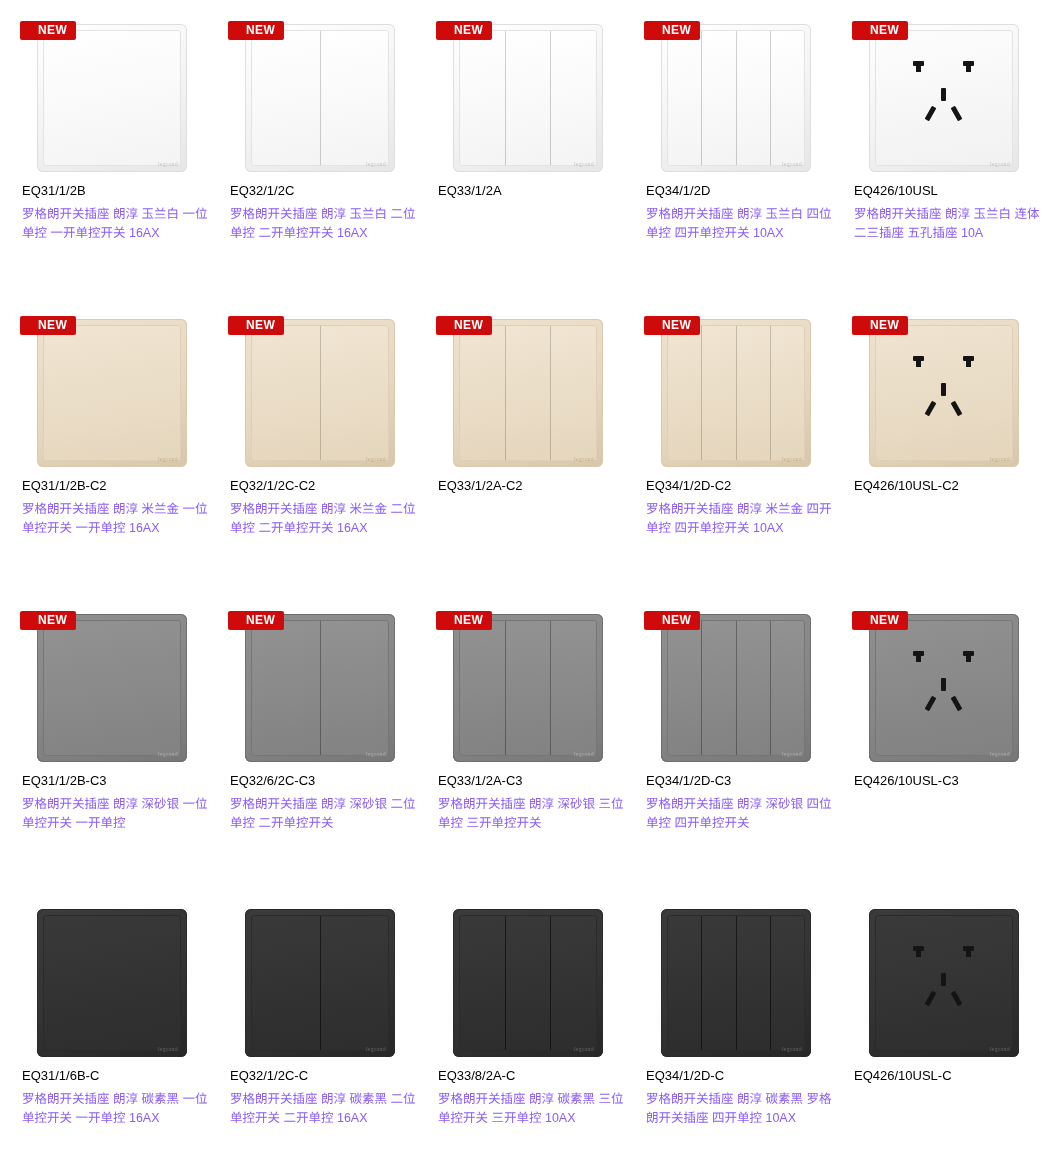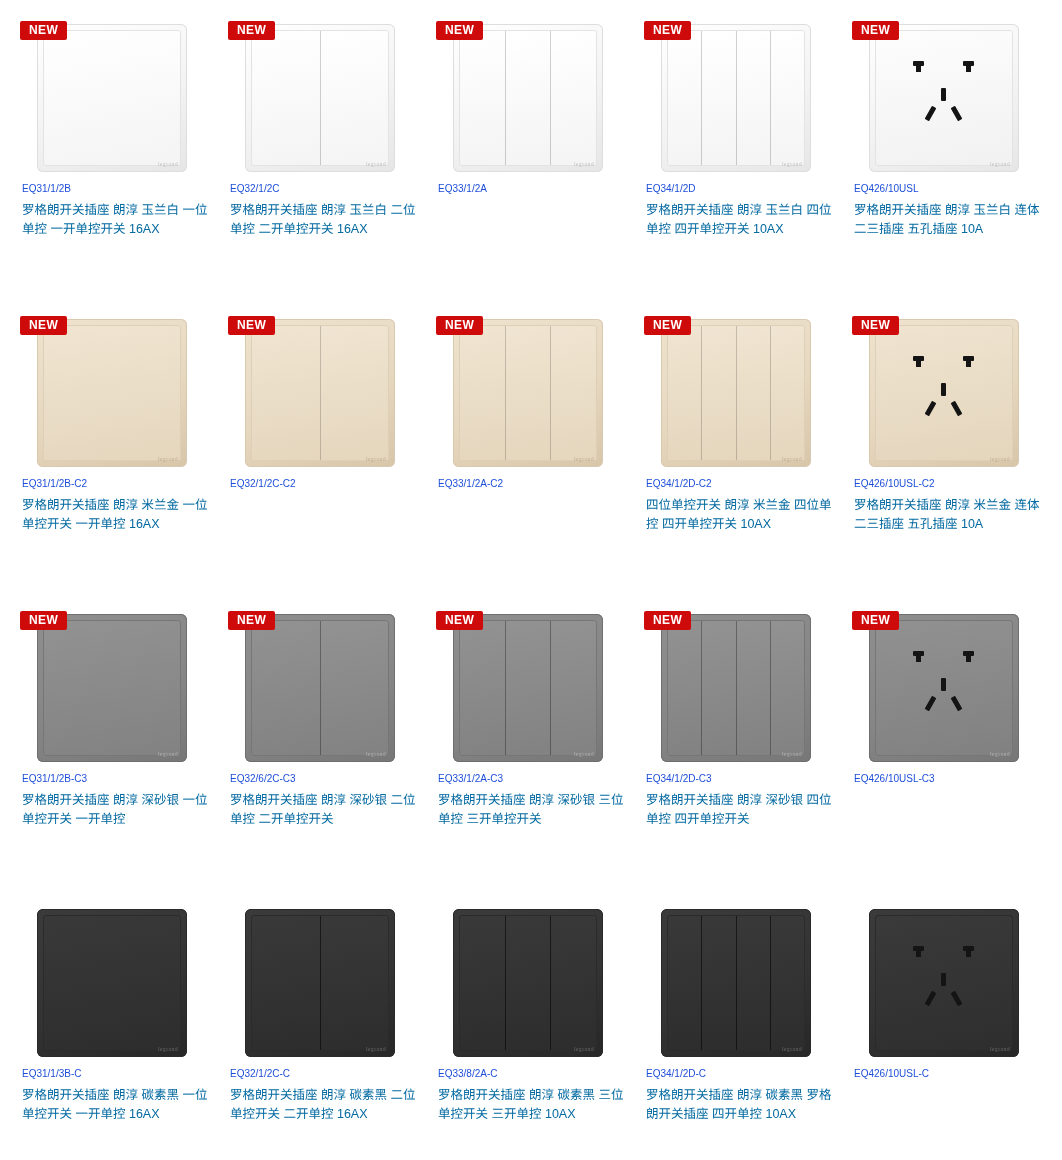--- a/index.html
+++ b/index.html
@@ -30,21 +30,21 @@
   }
   .badge {
     position: absolute;
     top: 15px;
     left: 0px;
     background: #cf0a0a;
     color: #ffffff;
     font-size: 12px;
     font-weight: bold;
     letter-spacing: 0.4px;
-    padding: 3px 9px 4px 9px;
+    padding: 3px 9px 4px 18px;
     border-radius: 2px;
     z-index: 5;
     line-height: 1;
   }
   .thumb {
     width: 180px;
     height: 152px;
     margin: 16px 0 0 2px;
     position: relative;
     display: flex;
@@ -136,28 +136,28 @@
     left: 3px; top: 4px;
     width: 5px; height: 7px;
     background: #141414;
   }
   .hole.ground { width: 5px; height: 13px; left: 65px; top: 57px; }
   .hole.slant-l { width: 5px; height: 15px; left: 52px; top: 75px; transform: rotate(30deg); }
   .hole.slant-r { width: 5px; height: 15px; left: 78px; top: 75px; transform: rotate(-30deg); }
 
   .code {
     margin: 8px 0 0 2px;
-    font-size: 10px;
-    color: #1d4ed8;
+    font-size: 13px;
+    color: #000000;
     line-height: 1.35;
   }
   .desc {
     margin: 5px 0 0 2px;
     font-size: 12.5px;
-    color: #0369a1;
+    color: #8b5cf6;
     line-height: 1.55;
     width: 188px;
   }
 </style>
 </head>
 <body>
 
 <div class="grid" id="product-grid">
     <div class="card c-white">
       <div class="badge">NEW</div>
@@ -251,20 +251,21 @@
       <div class="thumb">
         <div class="plate">
           <div class="inner">
             <div class="rocker"></div>
             <div class="rocker"></div>
           </div>
           <div class="brand">legrand</div>
         </div>
       </div>
       <div class="code">EQ32/1/2C-C2</div>
+      <div class="desc">罗格朗开关插座 朗淳 米兰金 二位单控 二开单控开关 16AX</div>
     </div>
     <div class="card c-gold">
       <div class="badge">NEW</div>
       <div class="thumb">
         <div class="plate">
           <div class="inner">
             <div class="rocker"></div>
             <div class="rocker"></div>
             <div class="rocker"></div>
           </div>
@@ -280,38 +281,37 @@
           <div class="inner">
             <div class="rocker"></div>
             <div class="rocker"></div>
             <div class="rocker"></div>
             <div class="rocker"></div>
           </div>
           <div class="brand">legrand</div>
         </div>
       </div>
       <div class="code">EQ34/1/2D-C2</div>
-      <div class="desc">四位单控开关 朗淳 米兰金 四位单控 四开单控开关 10AX</div>
+      <div class="desc">罗格朗开关插座 朗淳 米兰金 四开单控 四开单控开关 10AX</div>
     </div>
     <div class="card c-gold">
       <div class="badge">NEW</div>
       <div class="thumb">
         <div class="plate">
           <div class="socket-face">
             <div class="hole two-l"></div>
             <div class="hole two-r"></div>
             <div class="hole ground"></div>
             <div class="hole slant-l"></div>
             <div class="hole slant-r"></div>
           </div>
           <div class="brand">legrand</div>
         </div>
       </div>
       <div class="code">EQ426/10USL-C2</div>
-      <div class="desc">罗格朗开关插座 朗淳 米兰金 连体二三插座 五孔插座 10A</div>
     </div>
     <div class="card c-silver">
       <div class="badge">NEW</div>
       <div class="thumb">
         <div class="plate">
           <div class="inner">
             <div class="rocker"></div>
           </div>
           <div class="brand">legrand</div>
         </div>
@@ -382,21 +382,21 @@
     </div>
     <div class="card c-black">
       <div class="thumb">
         <div class="plate">
           <div class="inner">
             <div class="rocker"></div>
           </div>
           <div class="brand">legrand</div>
         </div>
       </div>
-      <div class="code">EQ31/1/3B-C</div>
+      <div class="code">EQ31/1/6B-C</div>
       <div class="desc">罗格朗开关插座 朗淳 碳素黑 一位单控开关 一开单控 16AX</div>
     </div>
     <div class="card c-black">
       <div class="thumb">
         <div class="plate">
           <div class="inner">
             <div class="rocker"></div>
             <div class="rocker"></div>
           </div>
           <div class="brand">legrand</div>

